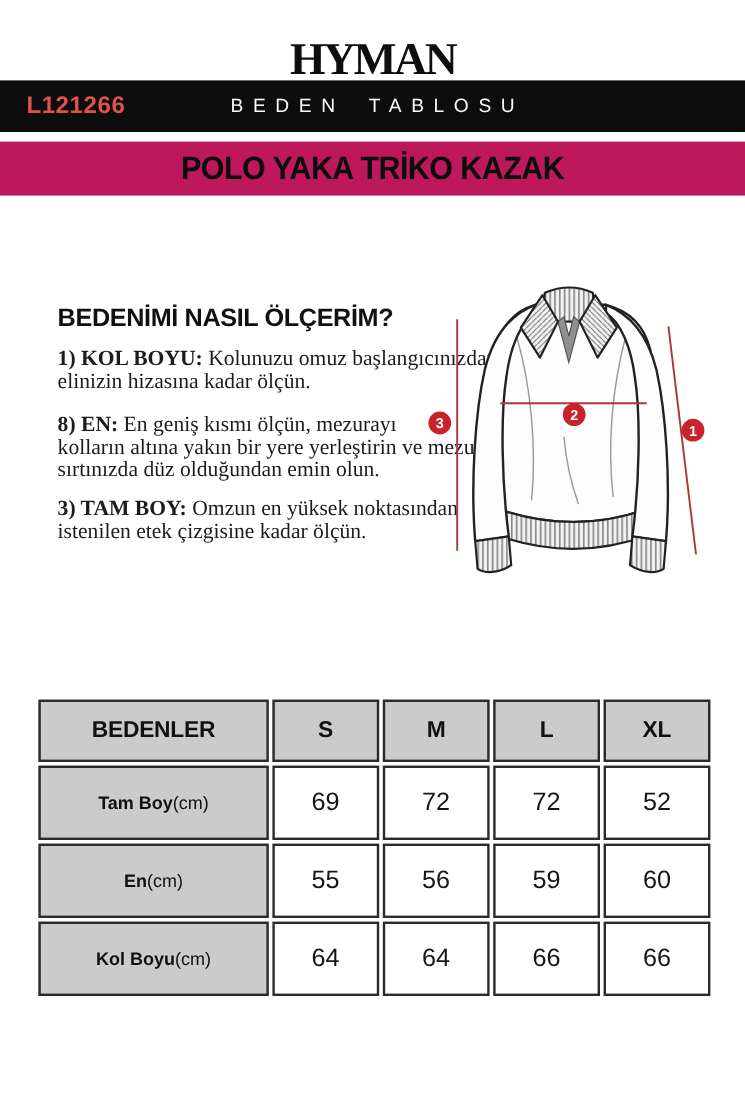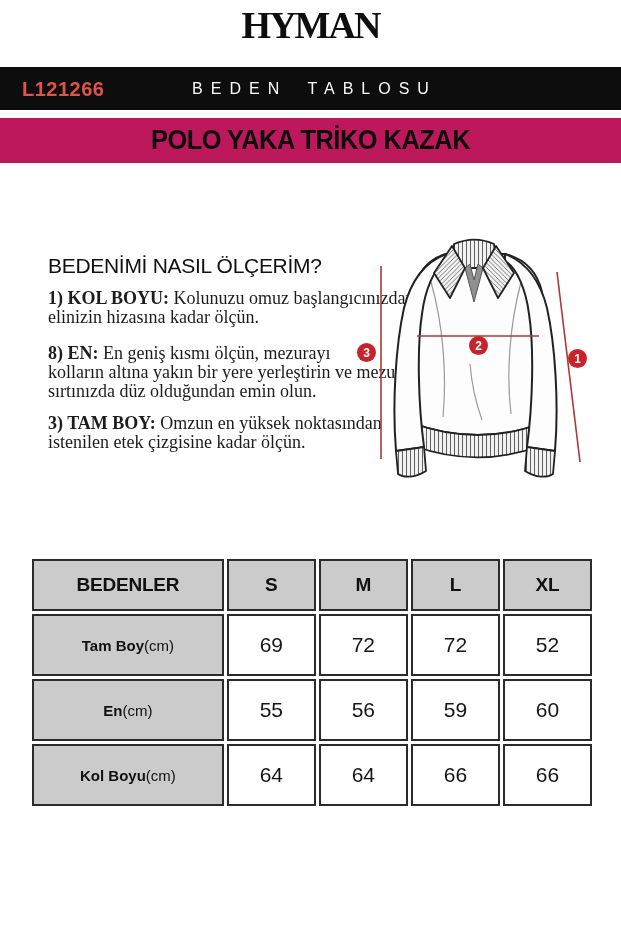--- a/index.html
+++ b/index.html
@@ -3,21 +3,21 @@
 <meta charset="utf-8">
 <style>
   html,body{margin:0;padding:0;}
   body{
     width:621px;height:931px;position:relative;overflow:hidden;
     background:#ffffff;color:#111;
     font-family:"Liberation Sans", sans-serif;
   }
   
   .logo{
-    position:absolute;top:5px;left:0;width:100%;text-align:center;
+    position:absolute;top:30px;left:0;width:100%;text-align:center;
     font-family:"Liberation Serif", serif;font-weight:bold;
     font-size:38px;letter-spacing:-2px;color:#0e0e0e;line-height:1.1;
   }
   .black-bar{
     position:absolute;top:67px;left:0;width:100%;height:43px;background:#0d0d0d;
   }
   .product-code{
     position:absolute;left:22px;top:50%;transform:translateY(-50%);
     color:#e0534a;font-weight:bold;font-size:20px;letter-spacing:.5px;
   }
@@ -28,41 +28,41 @@
   }
   .gray-bar{
     position:absolute;top:118px;left:0;width:100%;height:45px;background:#be185d;
   }
   .product-name{
     width:100%;text-align:center;line-height:45px;color:#0d0d0d;
     font-size:27px;font-weight:bold;letter-spacing:-.5px;transform:scaleX(.94);
   }
   
   .measure-heading{
-    position:absolute;left:48px;top:254px;font-size:21px;font-weight:normal;
+    position:absolute;left:48px;top:254px;font-size:21px;font-weight:bold;
     letter-spacing:-.3px;color:#101010;
   }
   .instruction-item{
     position:absolute;left:48px;font-size:18px;line-height:19px;color:#1c1c1c;width:400px;font-family:Liberation Serif, serif;
   }
   .i1{top:289px;} .i2{top:344px;} .i3{top:414px;}
   .instruction-label{font-weight:bold;}
   .instruction-text{white-space:pre-line;}
   
   .diagram{position:absolute;left:353px;top:224px;width:266px;height:286px;}
   .diagram svg{position:absolute;left:0;top:0;}
   .marker{
     position:absolute;width:19px;height:19px;border-radius:50%;
     background:#c8232b;color:#ffffff;font-size:12px;font-weight:bold;
     display:flex;align-items:center;justify-content:center;line-height:1;
   }
   .m3{left:4px;top:119px;} .m2{left:116px;top:112px;} .m1{left:215px;top:125px;}
   
   .size-table{
-    position:absolute;left:29px;top:556px;width:566px;
+    position:absolute;left:29px;top:580px;width:566px;
     border-collapse:separate;border-spacing:3px;table-layout:fixed;
   }
   .size-table th,.size-table td{
     border:2px solid #2b2b2b;text-align:center;vertical-align:middle;
     overflow:hidden;
   }
   .size-table th{
     background:#cbcbcb;height:46px;font-size:19px;color:#111;
     font-weight:bold;letter-spacing:-.2px;
   }

